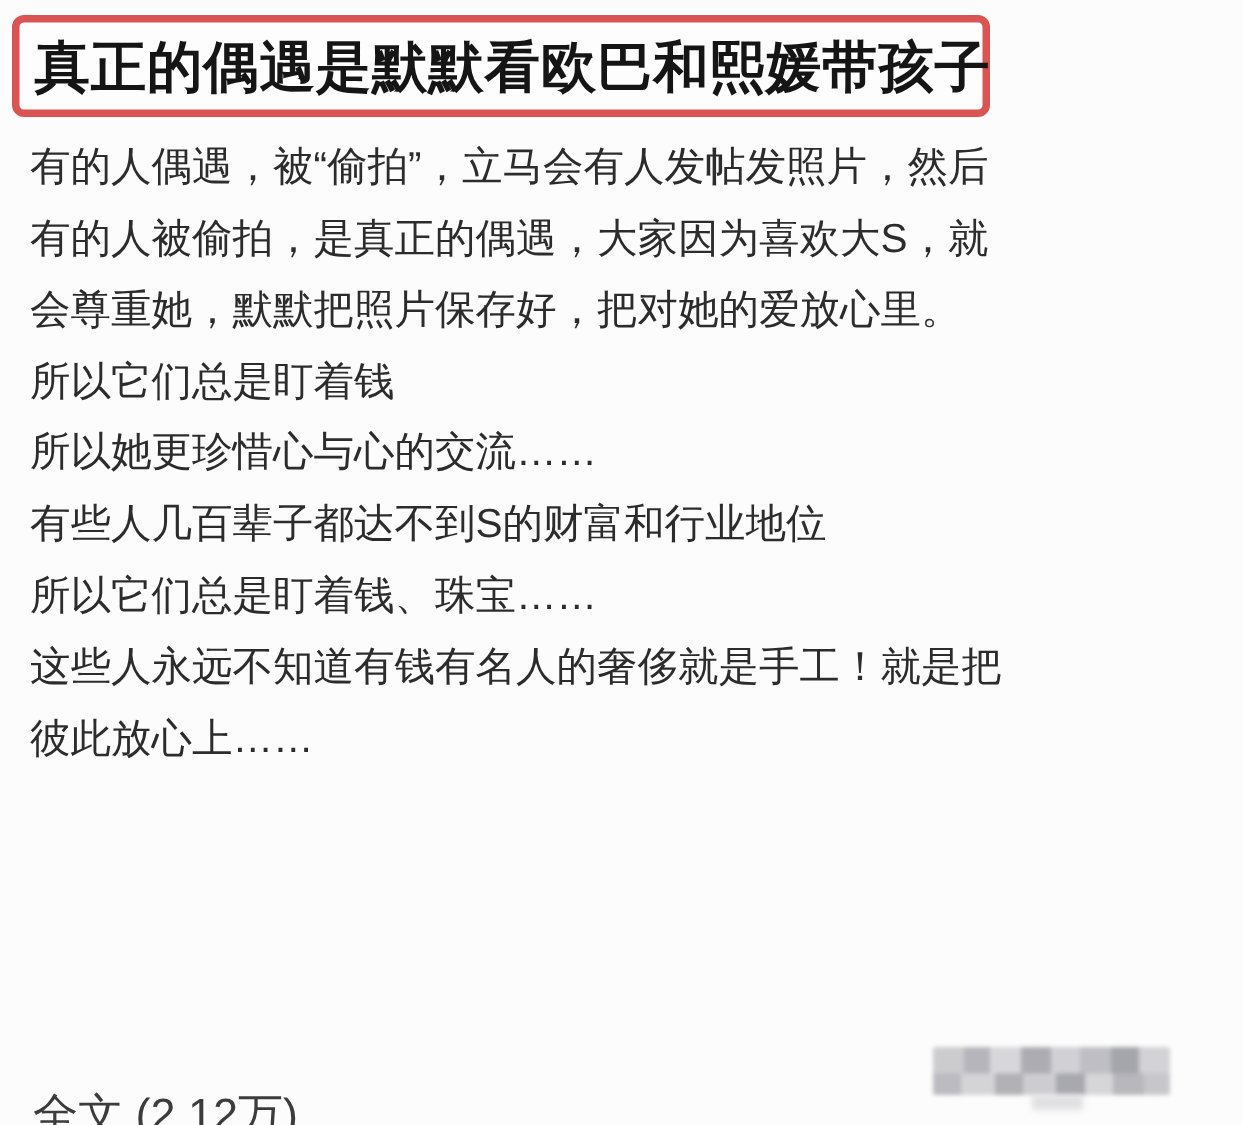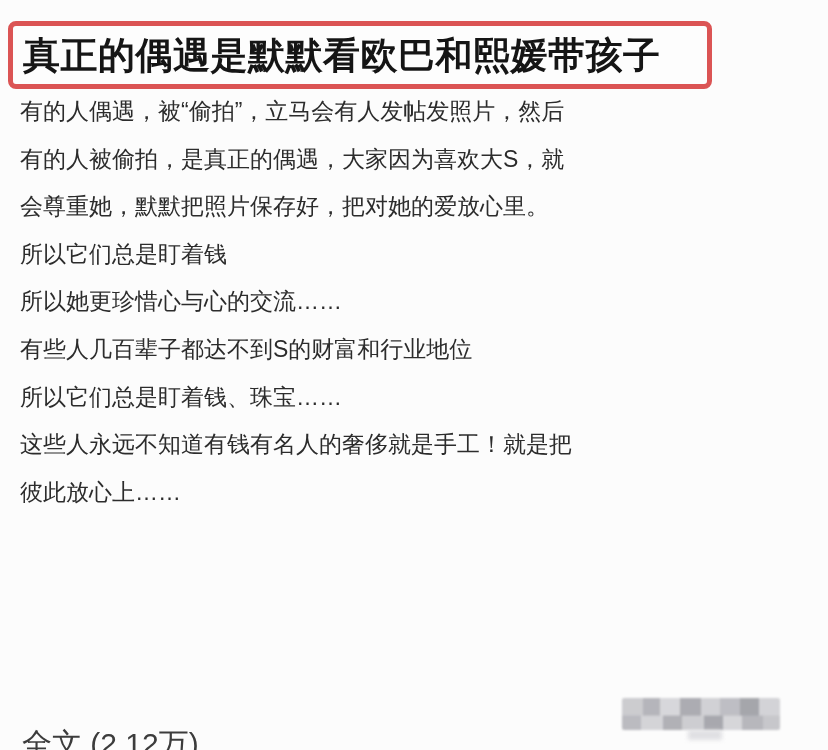--- a/index.html
+++ b/index.html
@@ -13,46 +13,45 @@
   .page {
     position: relative;
     width: 828px;
     height: 750px;
     background: #fcfcfc;
   }
   .title-box {
     position: absolute;
     left: 8px;
     top: 10px;
-    width: 704px;
+    width: 652px;
     height: 68px;
     border: 5px solid #db5454;
     border-radius: 8px;
     background: #fdfdfd;
     display: flex;
     align-items: center;
     padding: 0 10px;
-    margin-top: 11px;
   }
   .title-box h1 {
     font-size: 37px;
     font-weight: 900;
     color: #151515;
     letter-spacing: 0.5px;
     white-space: nowrap;
     line-height: 1;
   }
   .body-text {
     position: absolute;
     left: 20px;
     top: 88px;
     width: 796px;
   }
   .body-text .line {
-    font-size: 23px;
+    font-size: 27px;
     line-height: 47.6px;
     color: #2c2c2c;
     white-space: nowrap;
     font-weight: 400;
   }
   .watermark {
     position: absolute;
     left: 622px;
     top: 698px;
     width: 158px;

